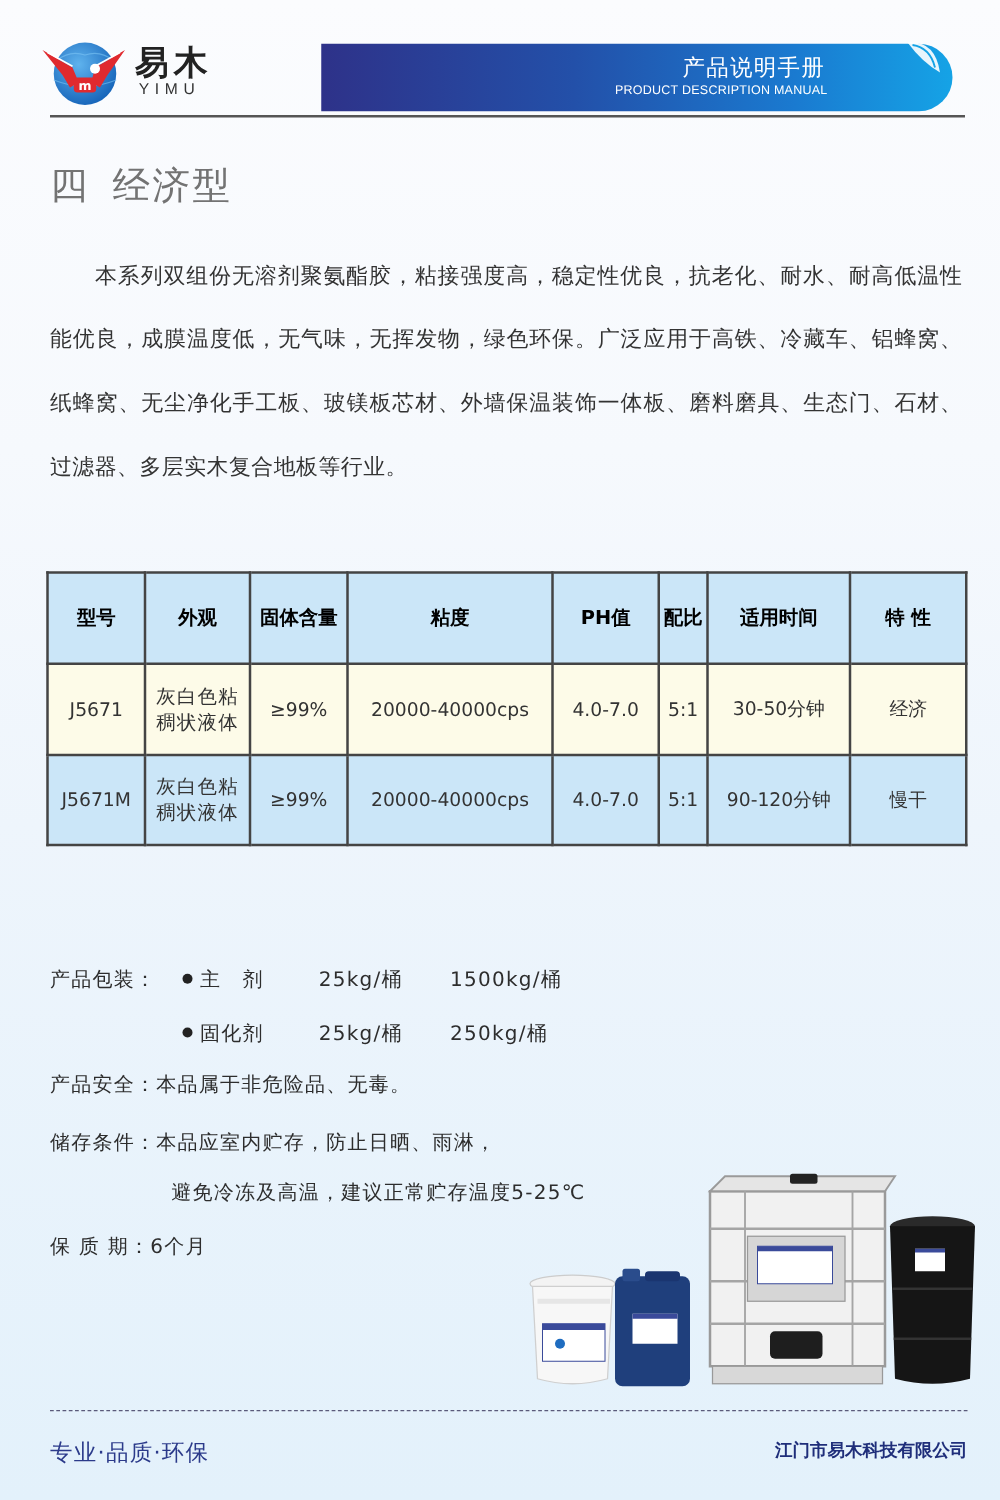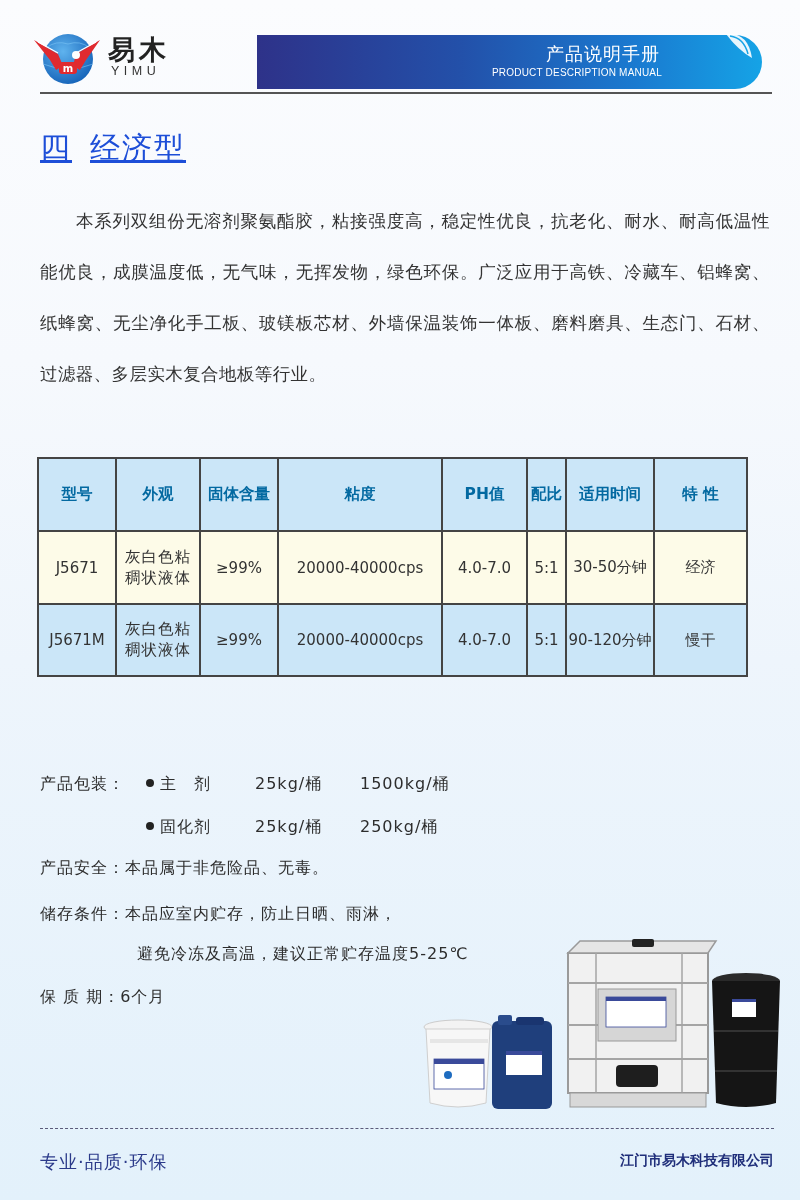--- a/index.html
+++ b/index.html
@@ -20,30 +20,30 @@
   .banner {
     left: 257px; top: 35px; width: 505px; height: 54px;
     background: linear-gradient(90deg, #2e3289 0%, #2350a9 40%, #1a7ad0 75%, #15a3e6 100%);
     border-radius: 0 27px 27px 0;
   }
   .banner-leaf { left: 722px; top: 30px; width: 36px; height: 38px; }
   .banner-cn { right: 140px; top: 42px; font-size: 18px; color: #fff; letter-spacing: 1px; }
   .banner-en { right: 138px; top: 67px; font-size: 10px; color: #fff; font-family: "Liberation Sans", sans-serif; letter-spacing: 0.2px; }
 
   
-  .section-title { left: 40px; top: 128px; font-size: 30px; color: #1d4ed8; letter-spacing: 2px; text-decoration: underline; }
+  .section-title { left: 40px; top: 128px; font-size: 30px; color: #737373; letter-spacing: 2px; }
   .section-title .num { margin-right: 18px; }
 
   
   .intro { left: 40px; top: 196px; width: 730px; font-size: 17.5px; line-height: 51px; color: #333; text-indent: 36px; text-align: justify; letter-spacing: 0.4px; }
 
   
   .spec-table { left: 37px; top: 457px; border-collapse: collapse; font-size: 15px; color: #333; }
   .spec-table td, .spec-table th { border: 2px solid #444; text-align: center; vertical-align: middle; }
-  .spec-table th { height: 73px; background: #cbe6f8; font-weight: bold; font-size: 15.5px; color: #0369a1; }
+  .spec-table th { height: 73px; background: #cbe6f8; font-weight: bold; font-size: 15.5px; color: #000000; }
   .spec-table tr.r1 td { height: 73px; background: #fdfbe8; }
   .spec-table tr.r2 td { height: 72px; background: #cbe6f8; }
   .spec-table .appearance { line-height: 21px; font-size: 15.5px; letter-spacing: 1px; }
 
   
   .info { font-size: 16px; color: #2d2d2d; letter-spacing: 1px; white-space: nowrap; }
   .bullet { display: inline-block; width: 8px; height: 8px; background: #222; border-radius: 50%; vertical-align: middle; margin-right: 6px; position: relative; top: -2px; }
 
   
   .products { left: 420px; top: 935px; width: 360px; height: 180px; }
@@ -94,21 +94,21 @@
 
 <table class="abs spec-table">
   <thead>
     <tr>
       <th style="width:78px">型号</th>
       <th style="width:84px">外观</th>
       <th style="width:78px">固体含量</th>
       <th style="width:164px">粘度</th>
       <th style="width:85px">PH值</th>
       <th style="width:39px">配比</th>
-      <th style="width:88px">适用时间</th>
+      <th style="width:114px">适用时间</th>
       <th style="width:93px">特 性</th>
     </tr>
   </thead>
   <tbody>
     <tr class="r1">
       <td>J5671</td>
       <td class="appearance">
         <div>灰白色粘</div>
         <div>稠状液体</div>
       </td>

